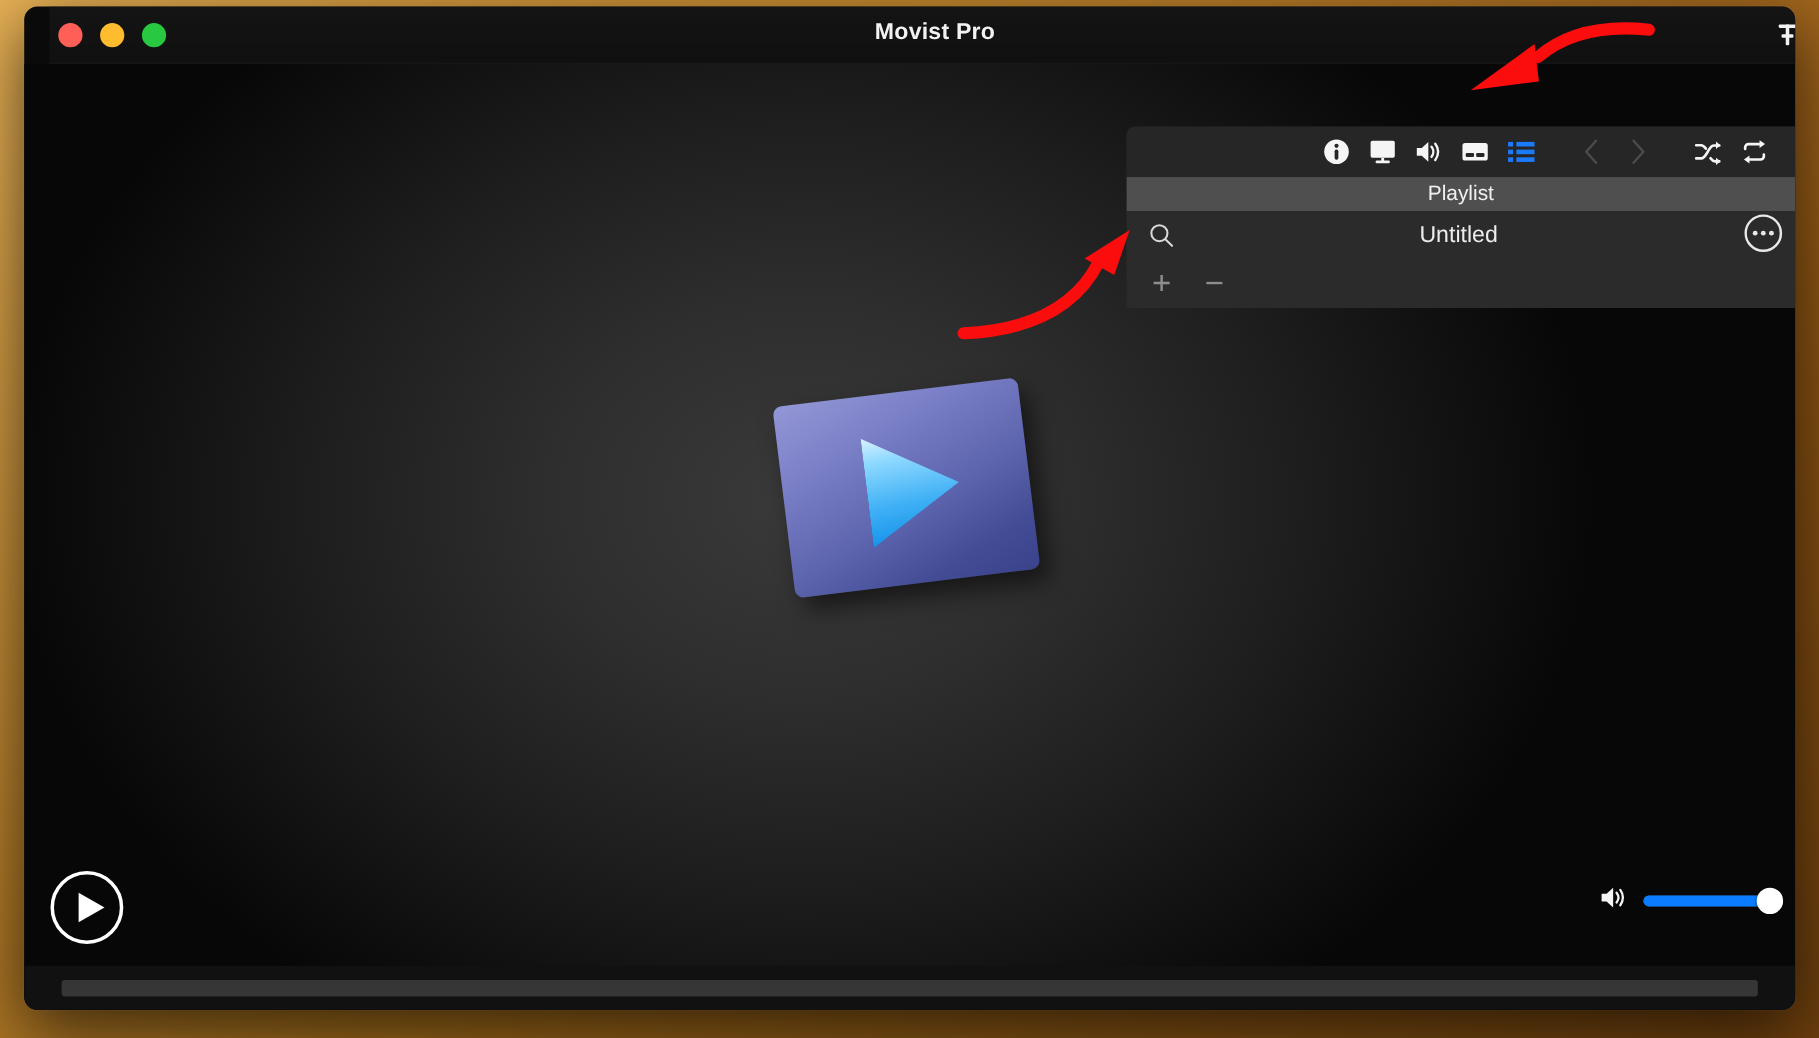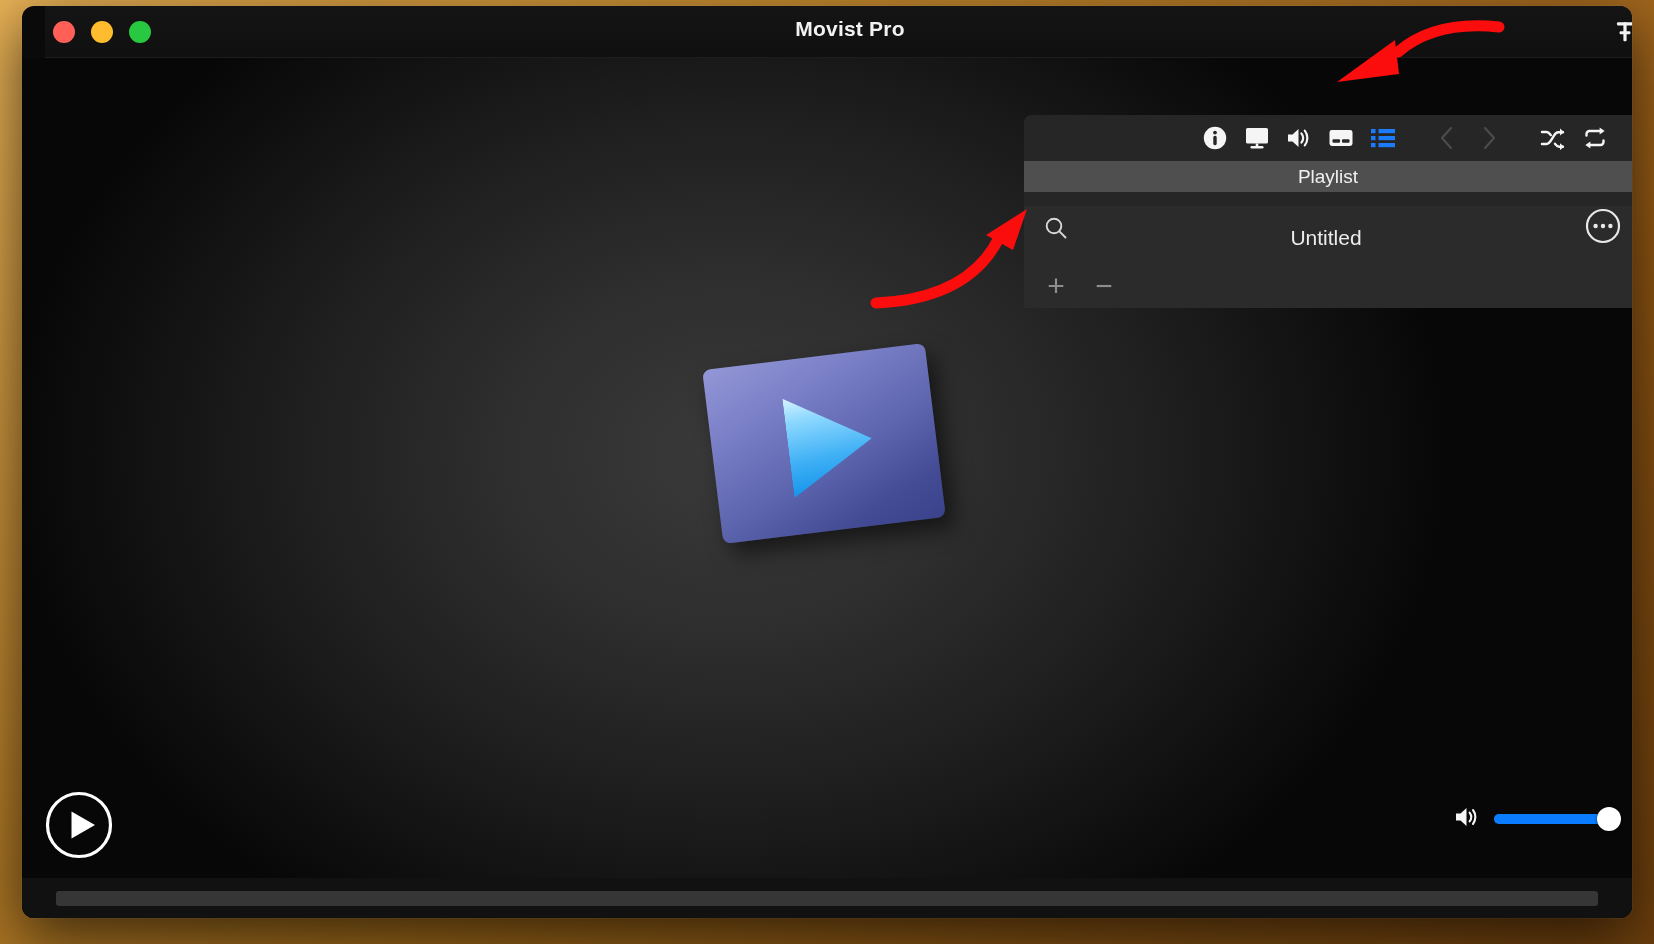--- a/index.html
+++ b/index.html
@@ -165,22 +165,21 @@
     align-items: center;
     justify-content: center;
   }
 
   #panel-body { background: #2b2b2b; }
 
   .panel-row {
     position: relative;
     height: 44px;
     display: flex;
-    align-items: flex-end;
-    margin-top: 14px;
+    align-items: center;
   }
   .panel-row .row-label {
     flex: 1;
     text-align: center;
     color: #ececec;
     font-size: 21px;
     padding-right: 4px;
   }
   .row-left-tools {
     position: absolute;

